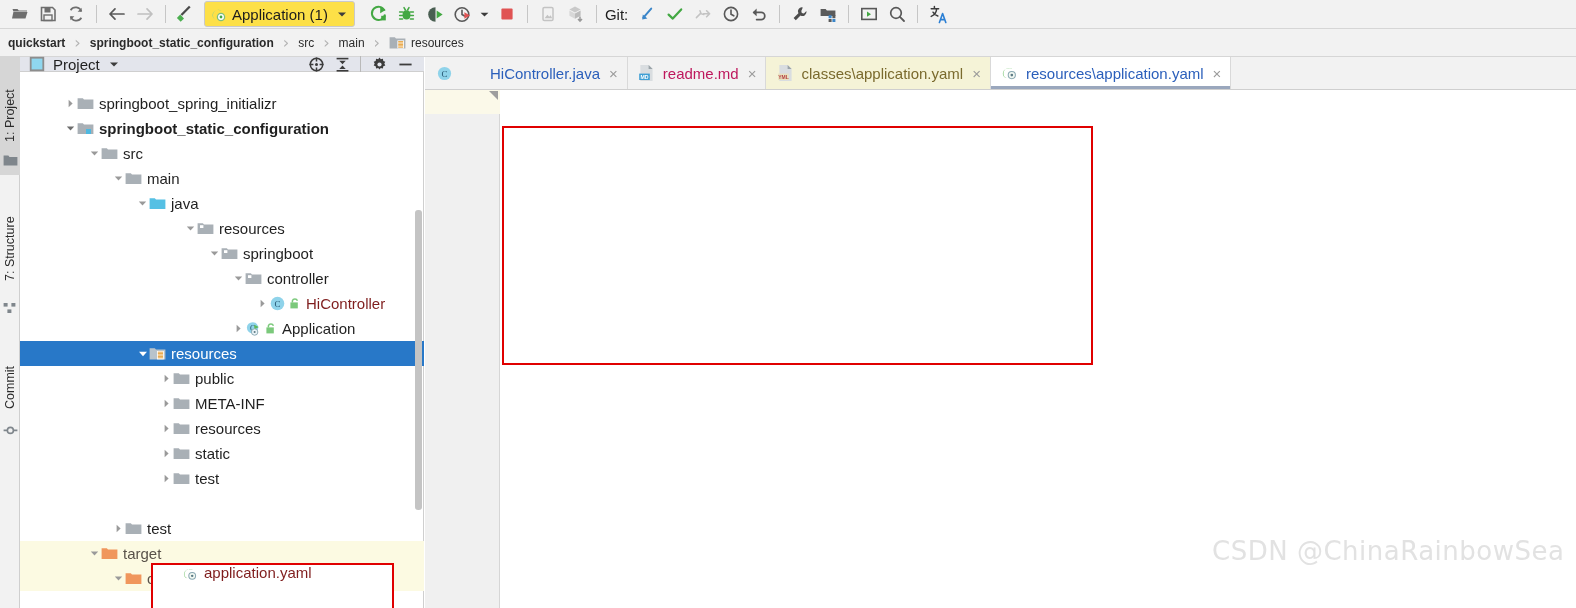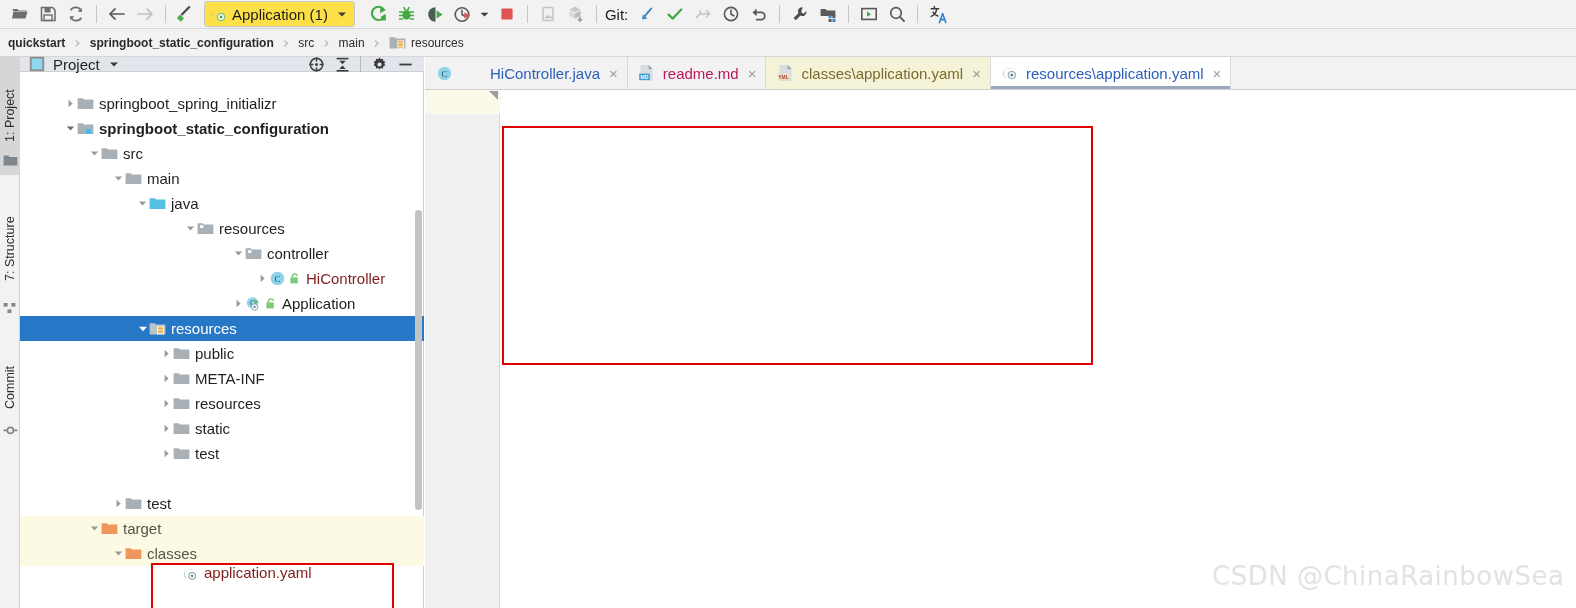--- a/index.html
+++ b/index.html
@@ -135,21 +135,21 @@
   .gutter-fold{position:absolute;right:2px;top:1px;width:0;height:0;
     border-top:9px solid #9e9e9e;border-left:9px solid transparent;}
   .editor-body{position:absolute;left:76px;top:33px;width:1075px;height:518px;background:#fff;}
 
   .red-rect{
     position:absolute;left:502px;top:126px;width:591px;height:239px;
     border:2px solid #e00000;box-sizing:border-box;z-index:4;
   }
 
   .watermark{
-    position:absolute;left:1212px;top:561px;
+    position:absolute;left:1212px;top:536px;
     font-size:26px;color:#e2e2e2;white-space:nowrap;
     font-family:"DejaVu Sans", sans-serif;letter-spacing:.5px;
   }
 </style>
 </head>
 <body>
 
 <div id="app">
 
   <div class="toolbar">
@@ -529,20 +529,35 @@
           </span>
         <span class="ico">
             <svg width="17" height="15" viewBox="0 0 17 15">
               <path d="M.6 2.2h5.2l1.2 1.4h9.4v9.4H.6z" fill="#a9b0b6"></path>
               <rect x="3" y="4.2" width="3.4" height="2.8" fill="#fff"></rect>
             </svg>
           </span>
         <span class="lbl">resources</span>
       </div>
 
+      <div class="row">
+        <span style="width:188px;flex:0 0 auto"></span>
+        <span class="arrow">
+            <svg width="11" height="11" viewBox="0 0 11 11">
+              <path d="M1.8 3.6 5.5 7.6 9.2 3.6z" fill="#9a9a9a"></path>
+            </svg>
+          </span>
+        <span class="ico">
+            <svg width="17" height="15" viewBox="0 0 17 15">
+              <path d="M.6 2.2h5.2l1.2 1.4h9.4v9.4H.6z" fill="#a9b0b6"></path>
+              <rect x="3" y="4.2" width="3.4" height="2.8" fill="#fff"></rect>
+            </svg>
+          </span>
+        <span class="lbl">springboot</span>
+      </div>
 
       <div class="row">
         <span style="width:212px;flex:0 0 auto"></span>
         <span class="arrow">
             <svg width="11" height="11" viewBox="0 0 11 11">
               <path d="M1.8 3.6 5.5 7.6 9.2 3.6z" fill="#9a9a9a"></path>
             </svg>
           </span>
         <span class="ico">
             <svg width="17" height="15" viewBox="0 0 17 15">

